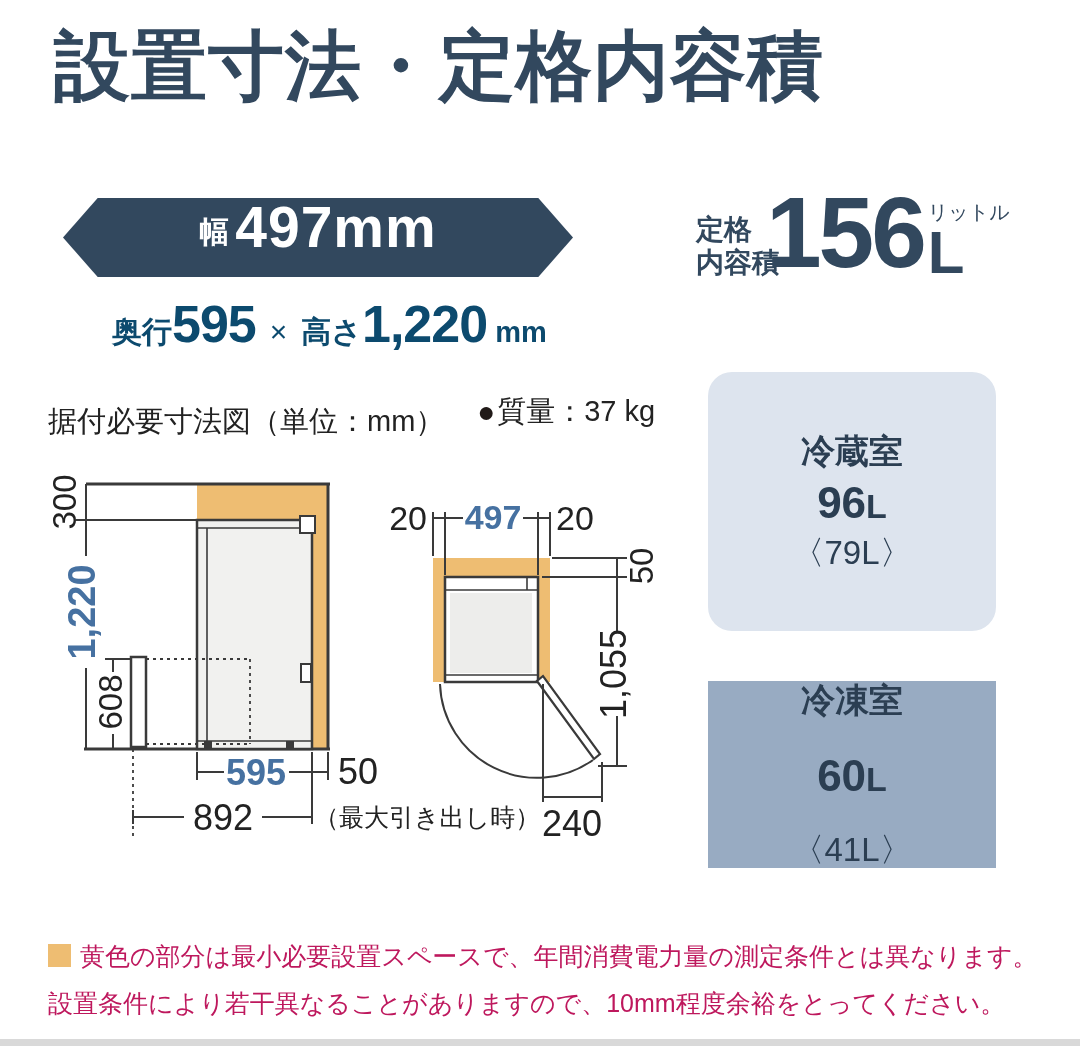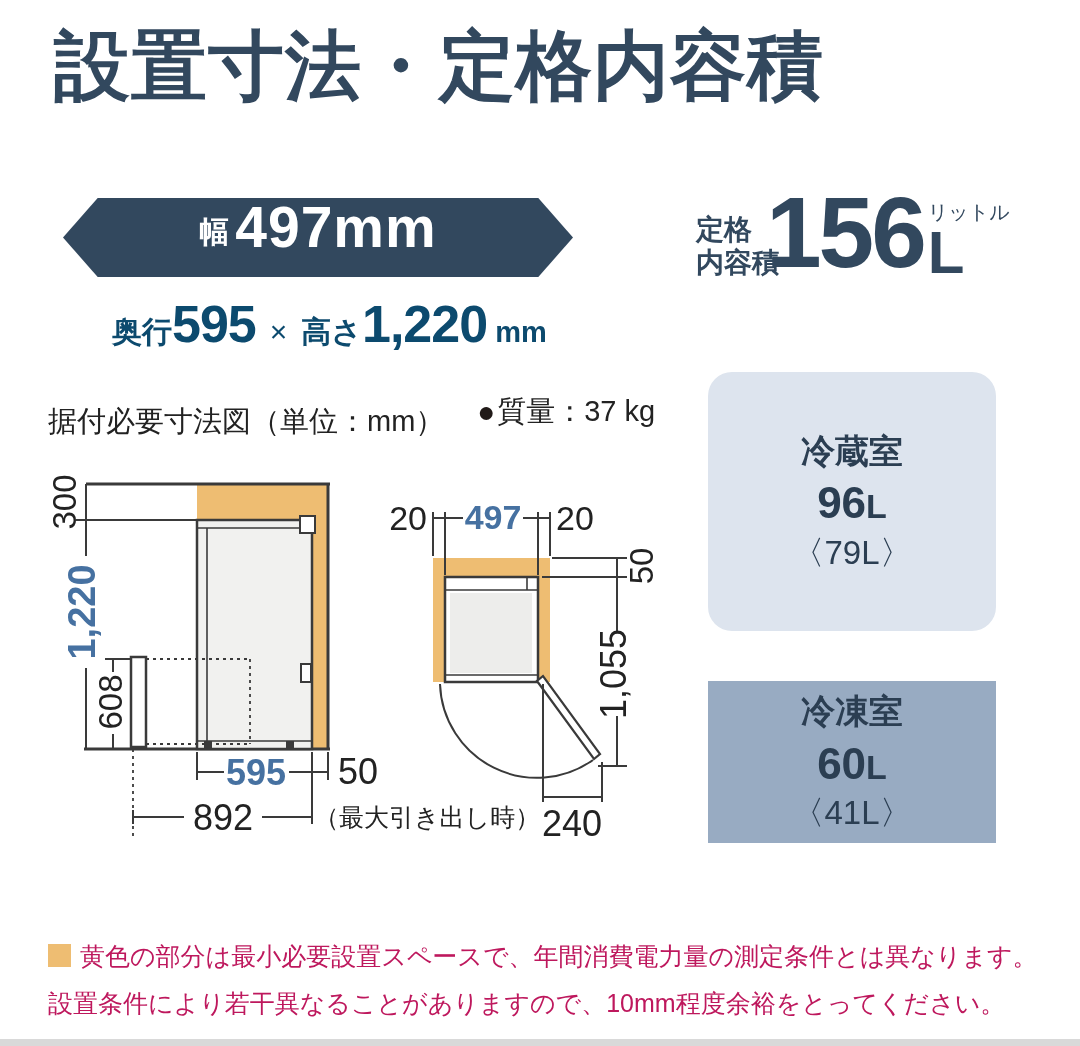--- a/index.html
+++ b/index.html
@@ -49,21 +49,21 @@
   #diagram-caption{left:48px;top:392px;font-size:29px;color:#222;white-space:nowrap;margin-top:10px;}
   #mass-note{left:477px;top:392px;font-size:29px;color:#222;white-space:nowrap;display:flex;align-items:center;}
   #mass-note .bullet{font-size:30px;margin-right:2px;color:#211a18;}
 
   
   .comp-box{
     left:708px;width:288px;display:flex;flex-direction:column;align-items:center;justify-content:center;
     color:#2b3e52;text-align:center;
   }
   #comp-fridge{top:372px;height:259px;background:#dde4ee;border-radius:24px;}
-  #comp-freezer{top:681px;height:162px;background:#98abc2;}
+  #comp-freezer{top:681px;height:187px;background:#98abc2;gap:24px;}
   .comp-box .c-name{font-size:34px;font-weight:700;line-height:1.35;}
   .comp-box .c-cap{font-weight:700;line-height:1.3;}
   .comp-box .c-cap .v{font-size:44px;}
   .comp-box .c-cap .u{font-size:34px;}
   .comp-box .c-alt{font-size:33px;font-weight:500;line-height:1.3;}
 
   
   #footnote{left:48px;top:933px;width:1000px;font-size:25px;line-height:47px;color:#be185d;}
   #footnote .legend-square{
     display:inline-block;width:23px;height:23px;background:#eebd72;margin-right:9px;

